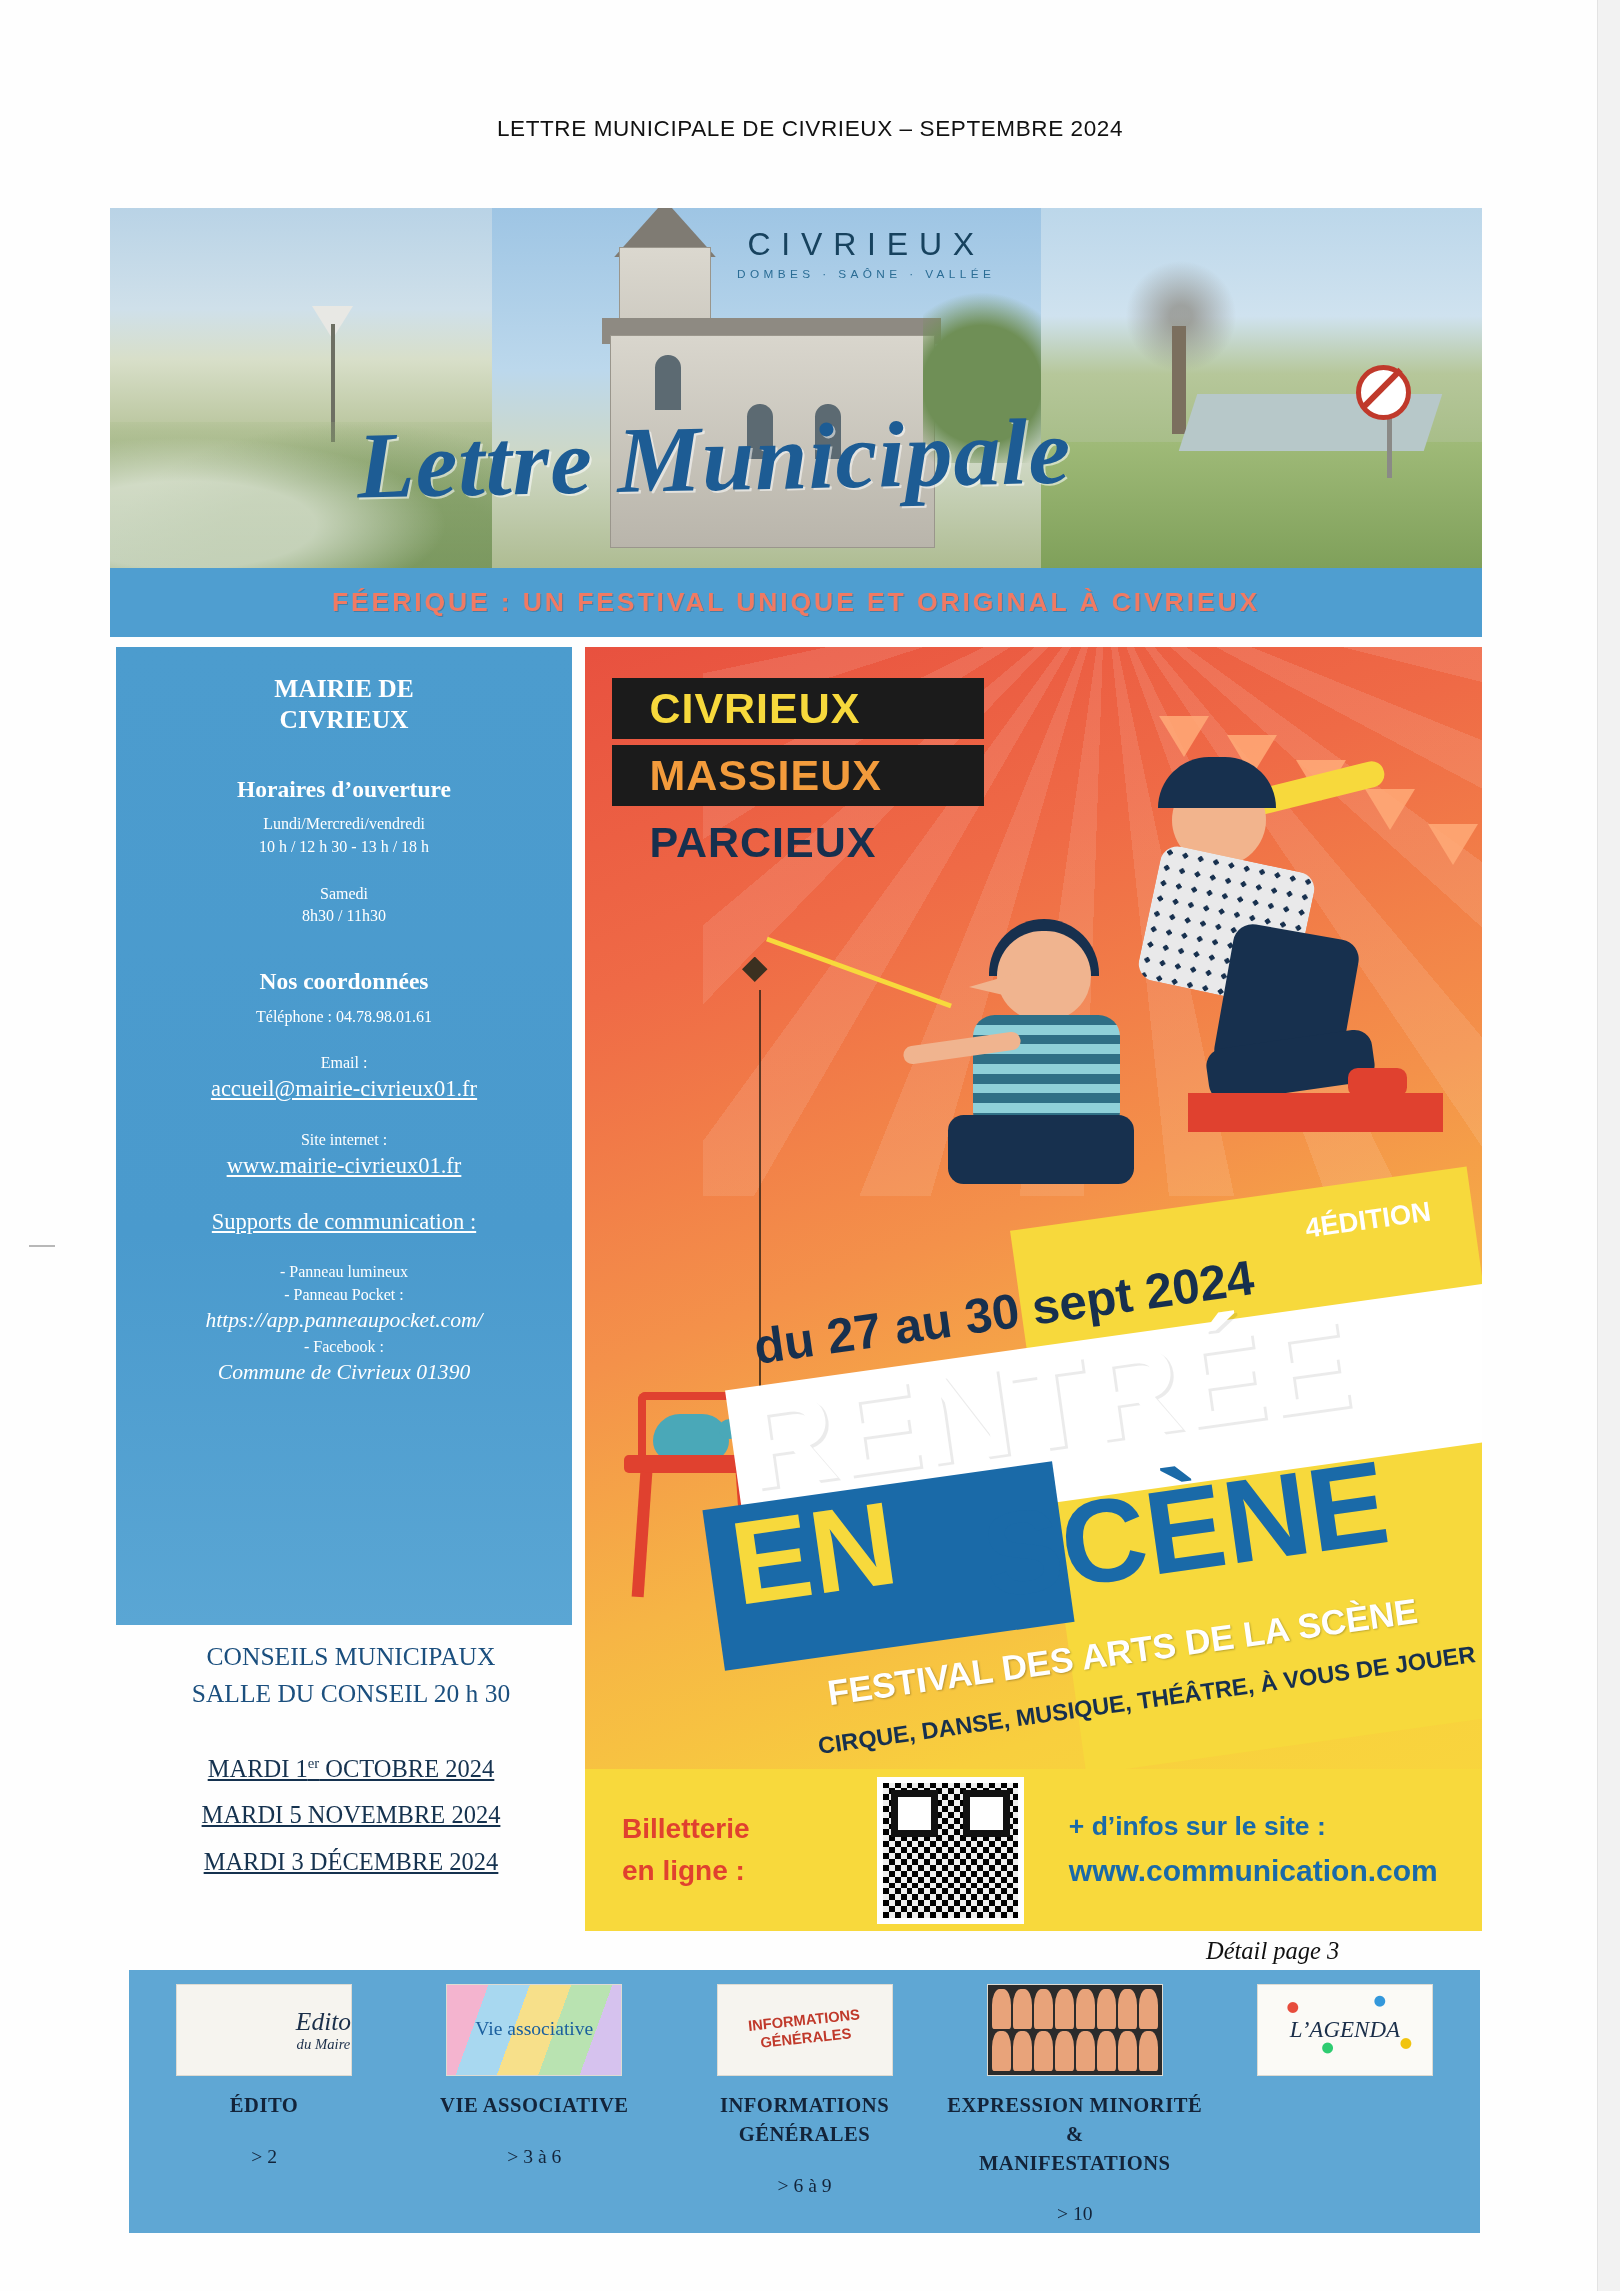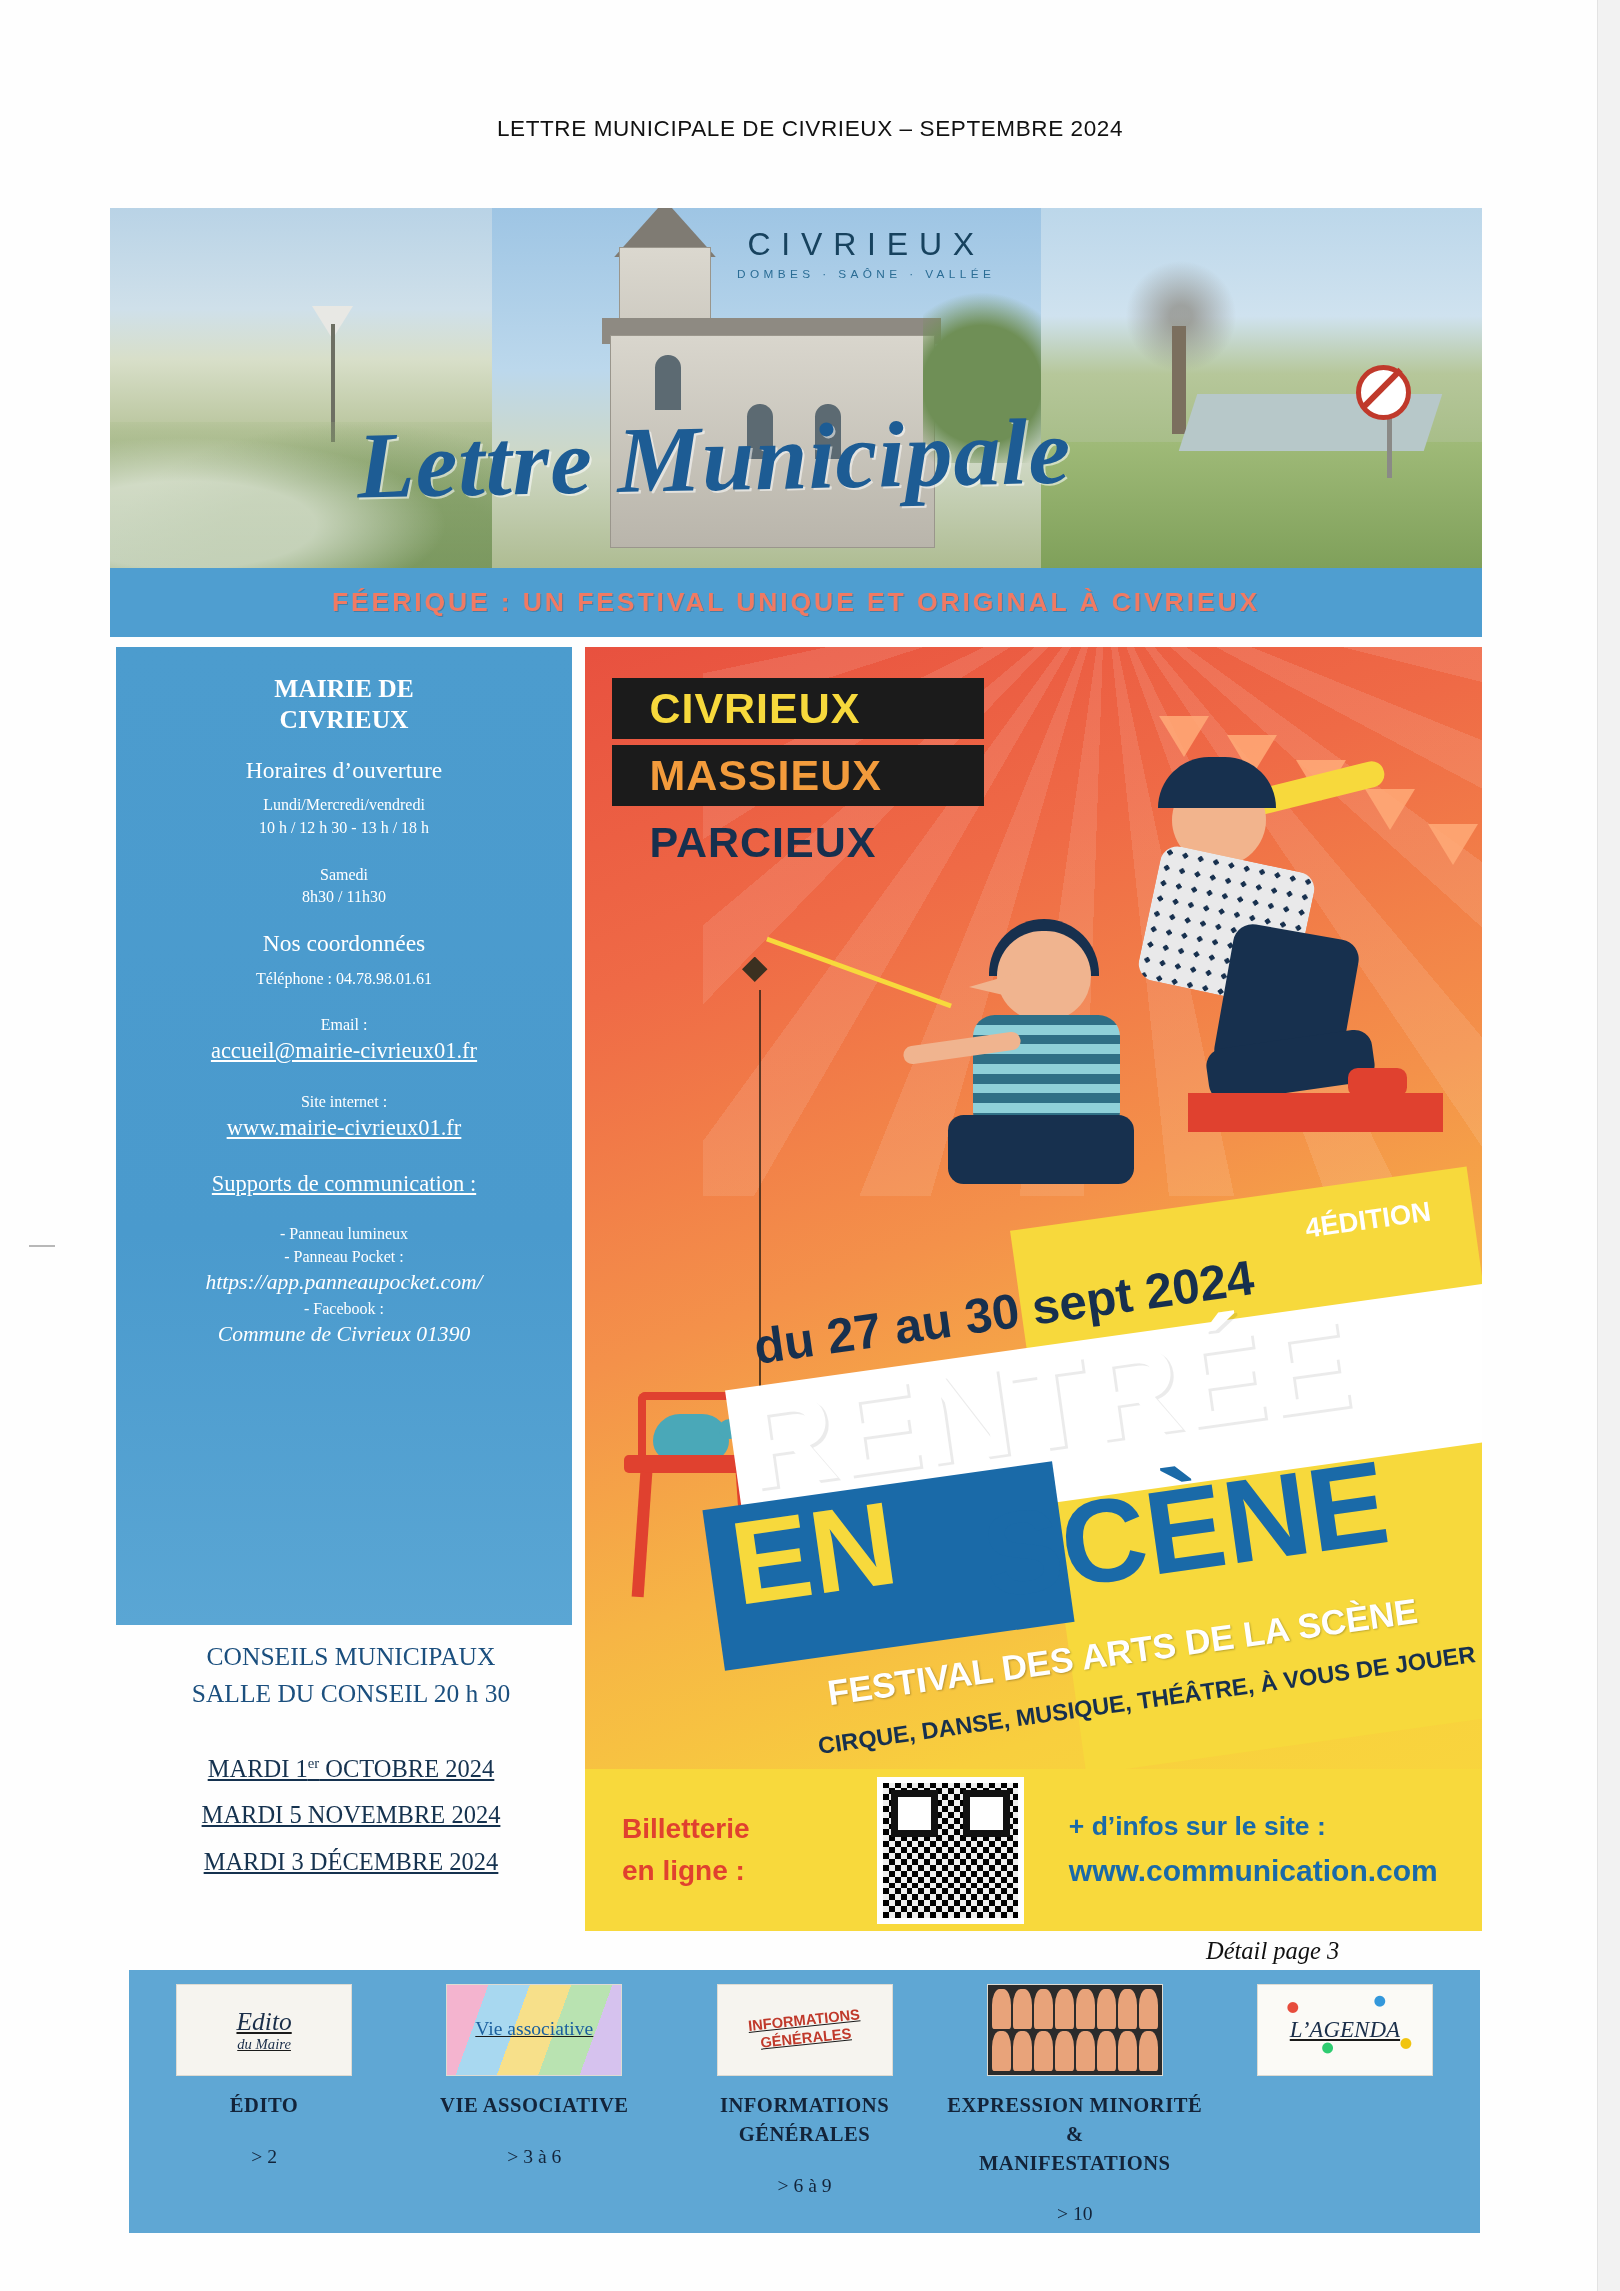--- a/index.html
+++ b/index.html
@@ -254,23 +254,23 @@
     padding-top: 15.7px;
     box-sizing: border-box;
   }
   .m-title {
     font-weight: bold;
     font-size: 25.5px;
     line-height: 1.18;
     margin-top: 11.8px;
   }
   .m-sub {
-    font-weight: normal;
+    font-weight: bold;
     font-size: 23.5px;
-    margin-top: 22px;
+    margin-top: 41px;
   }
   .m-line {
     font-size: 16px;
     line-height: 1.3;
     margin-top: 11.8px;
   }
   .m-gap { margin-top: 25.5px; }
   .m-link {
     text-decoration: underline;
     font-size: 22.5px;
@@ -662,23 +662,22 @@
   .rubric .thumb {
     width: 174px;
     height: 90px;
     margin: 0 auto 15.7px auto;
     background: #f6f4ef;
     border: 1px solid #dedbd2;
     position: relative;
     overflow: hidden;
     display: flex;
     align-items: center;
-    justify-content: center;
+    justify-content: flex-end;
     font-size: 18.6px;
-    text-decoration: underline;
   }
   .rubric .lbl {
     font-family: "Liberation Serif", serif;
     font-weight: bold;
     font-size: 20.6px;
     letter-spacing: 0.5px;
     color: #13243a;
     line-height: 1.4;
   }
   .rubric .pg {

